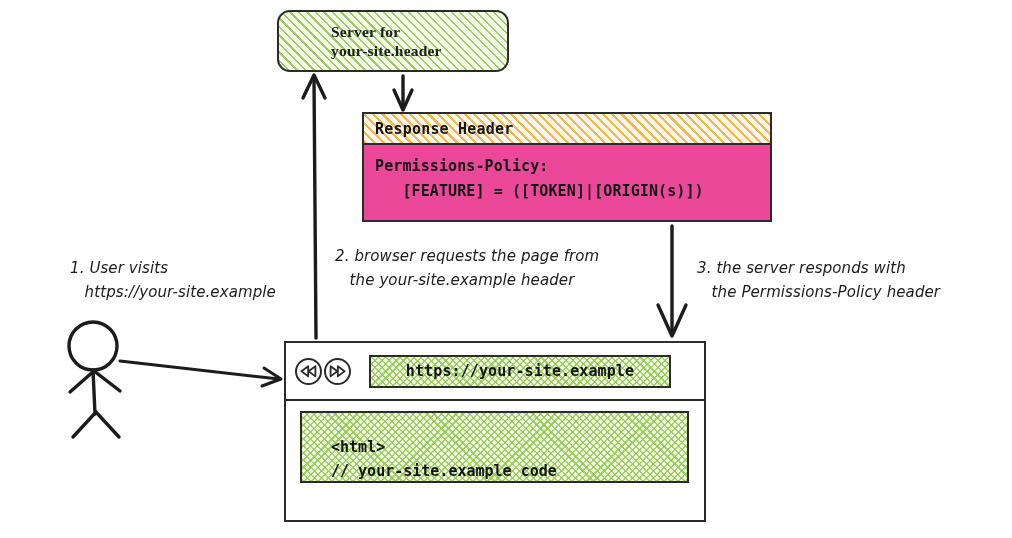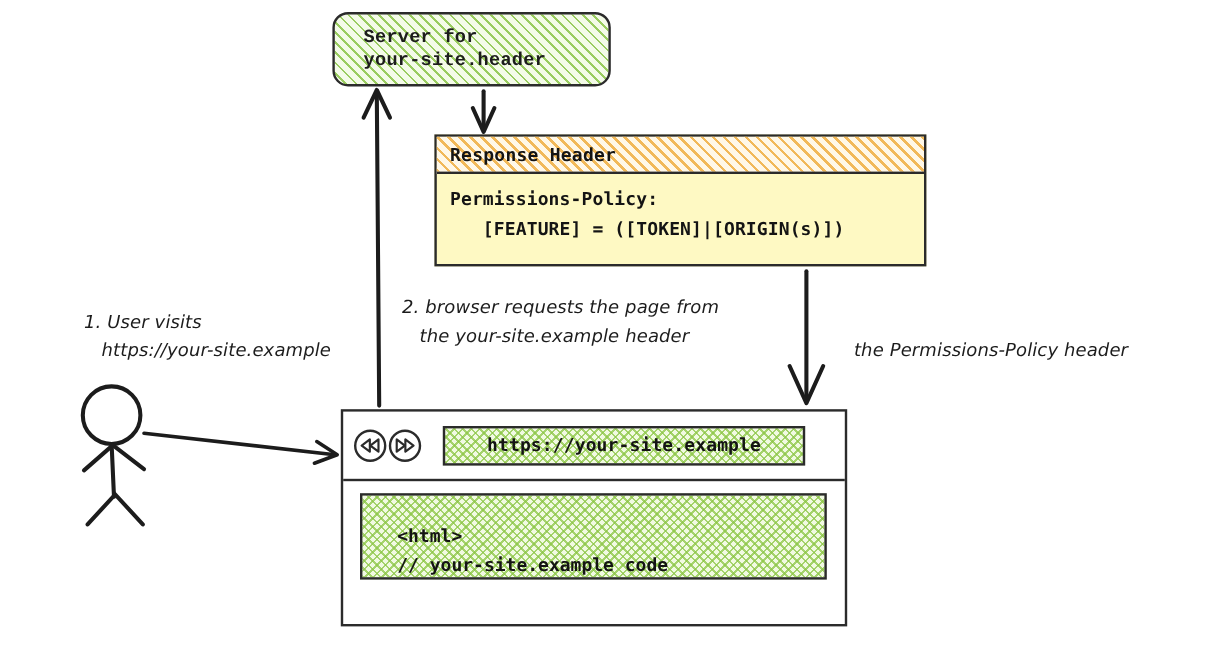--- a/index.html
+++ b/index.html
@@ -34,36 +34,37 @@
         rgba(138, 196, 72, 0.85) 0px,
         rgba(138, 196, 72, 0.85) 1.6px,
         rgba(255,255,255,0) 1.6px,
         rgba(255,255,255,0) 6px);
     box-sizing: border-box;
     display: flex;
     align-items: center;
     padding-left: 24px;
   }
   #server-box .lines {
-    font-family: Liberation Mono, monospace;
+    font-family: Liberation Serif, serif;
     font-size: 15.5px;
     line-height: 19px;
     color: #1c1c1c;
     font-weight: 700;
     letter-spacing: 0.2px;
     white-space: pre;
+    margin-left: 28px;
   }
 
   
   #response-card {
     left: 362px; top: 112px;
     width: 410px; height: 110px;
     border: 2.5px solid #2b2b2b;
     box-sizing: border-box;
-    background: #fef9c3;
+    background: #ec4899;
   }
   #response-title-bar {
     height: 31px;
     border-bottom: 2.5px solid #2b2b2b;
     box-sizing: border-box;
     background-color: #fff8e8;
     background-image: repeating-linear-gradient(
         45deg,
         rgba(240, 178, 74, 0.9) 0px,
         rgba(240, 178, 74, 0.9) 2.2px,
@@ -220,21 +221,21 @@
     <div id="browser-content-area">
       <div id="page-content">
         <div class="codeline">&lt;html&gt;</div>
         <div class="codeline">// your-site.example code</div>
       </div>
     </div>
   </div>
 
   <div class="abs caption" id="caption-1"><span>1. User visits</span><br><span>   https://your-site.example</span></div>
   <div class="abs caption" id="caption-2"><span>2. browser requests the page from</span><br><span>   the your-site.example header</span></div>
-  <div class="abs caption" id="caption-3"><br><span>   the Permissions-Policy header</span></div>
+  <div class="abs caption" id="caption-3"><span>3. the server responds with</span><br><span>   the Permissions-Policy header</span></div>
 
   <svg class="abs" id="ink-layer" viewBox="0 0 1012 538">
 
     <g fill="none" stroke="#1c1c1c" stroke-width="3.4" stroke-linecap="round">
       <circle cx="93" cy="346" r="24"></circle>
       <path d="M93 370 L95 414"></path>
       <path d="M70 392 L94 371 L120 391"></path>
       <path d="M73 437 L96 412 L119 437"></path>
     </g>
 

